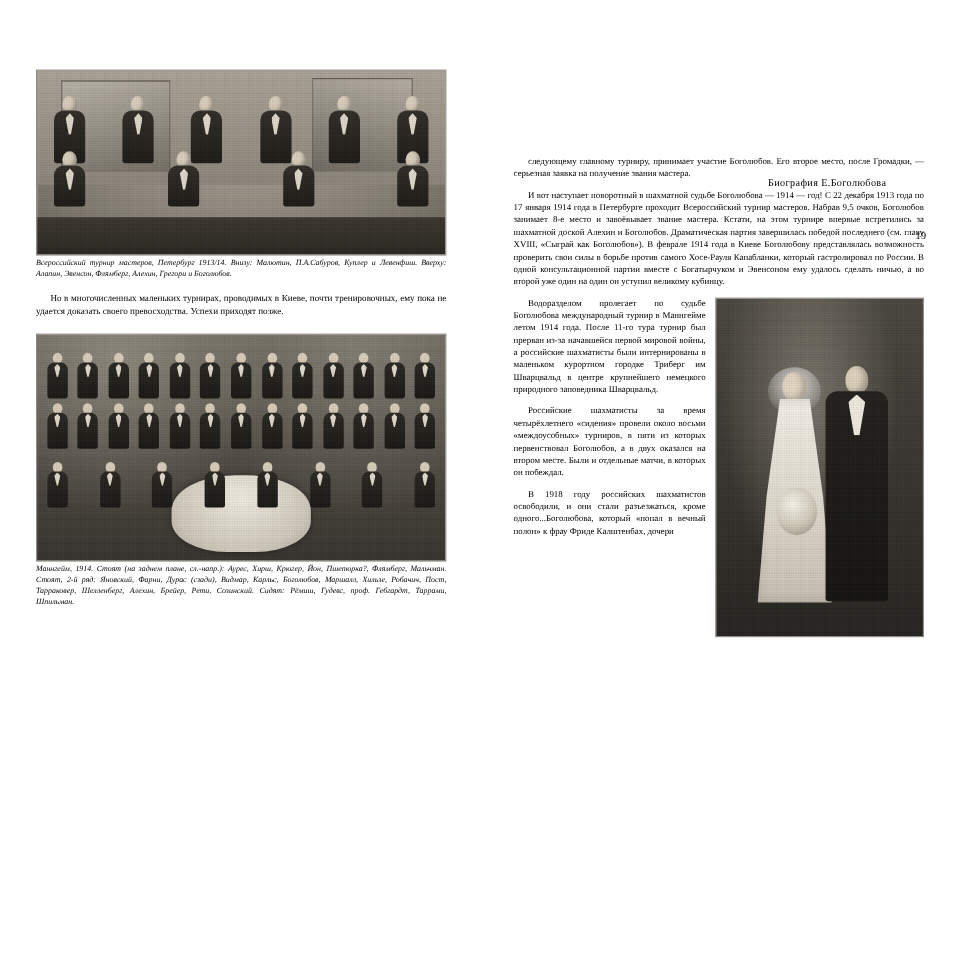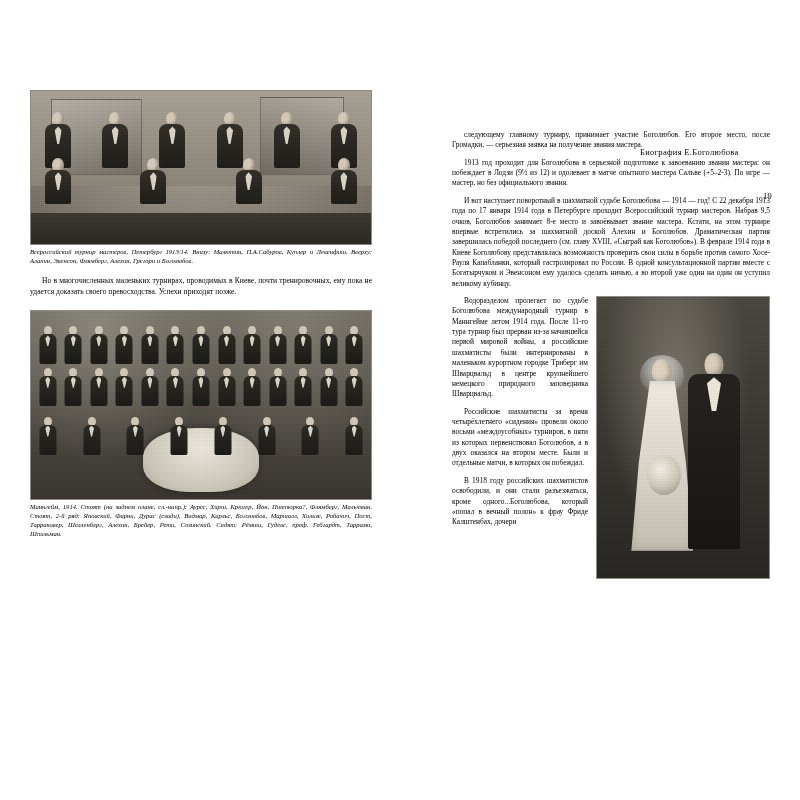--- a/index.html
+++ b/index.html
@@ -29,21 +29,21 @@
     display: flex;
     flex-direction: row;
   }
   .leaf {
     position: relative;
     box-sizing: border-box;
   }
   .leaf-left {
     width: 400px;
     height: 800px;
-    padding: 90px 28px 120px 30px;
+    padding: 58px 28px 120px 30px;
   }
   .leaf-right {
     width: 400px;
     height: 800px;
     padding: 130px 30px 120px 28px;
   }
 
   .runhead {
     position: absolute;
     top: 147px;
@@ -292,21 +292,20 @@
     font-size: 7.6px;
     line-height: 1.42;
     text-align: justify;
     margin: 0 0 7px 0;
     text-indent: 12px;
     hyphens: auto;
   }
   .right-col p.body {
     font-size: 7.4px;
     line-height: 1.4;
-    margin-left: 24px;
   }
   .clearfix:after { content: ""; display: block; clear: both; }
 </style>
 </head>
 <body>
 
 <div class="page">
   <div class="spread">
 
     <div class="leaf leaf-left">
@@ -526,21 +525,20 @@
       </div>
     </div>
 
     <div class="leaf leaf-right">
       <div class="runhead runhead-right-title">Биография Е.Боголюбова</div>
       <div class="runhead runhead-right-num">19</div>
 
       <div class="col right-col clearfix">
 
         <p class="body">следующему главному турниру, принимает участие Боголюбов. Его второе место, после Громадки, — серьезная заявка на получение звания мастера.</p>
-        <p class="body">1913 год проходит для Боголюбова в серьезной подготовке к завоеванию звания мастера: он побеждает в Лодзи (9½ из 12) и одолевает в матче опытного мастера Сальве (+5–2-3). По игре — мастер, но без официального звания.</p>
         <p class="body">И вот наступает поворотный в шахматной судьбе Боголюбова — 1914 — год! С 22 декабря 1913 года по 17 января 1914 года в Петербурге проходит Всероссийский турнир мастеров. Набрав 9,5 очков, Боголюбов занимает 8-е место и завоёвывает звание мастера. Кстати, на этом турнире впервые встретились за шахматной доской Алехин и Боголюбов. Драматическая партия завершилась победой последнего (см. главу XVIII, «Сыграй как Боголюбов»). В феврале 1914 года в Киеве Боголюбову представлялась возможность проверить свои силы в борьбе против самого Хосе-Рауля Капабланки, который гастролировал по России. В одной консультационной партии вместе с Богатырчуком и Эвенсоном ему удалось сделать ничью, а во второй уже один на один он уступил великому кубинцу.</p>
 
         <div class="photo photo3">
           <div class="ph3-bg"></div>
           <div class="bride">
             <div class="b-veil"></div>
             <div class="b-head"></div>
             <div class="b-dress"></div>
             <div class="b-bouquet"></div>
           </div>

